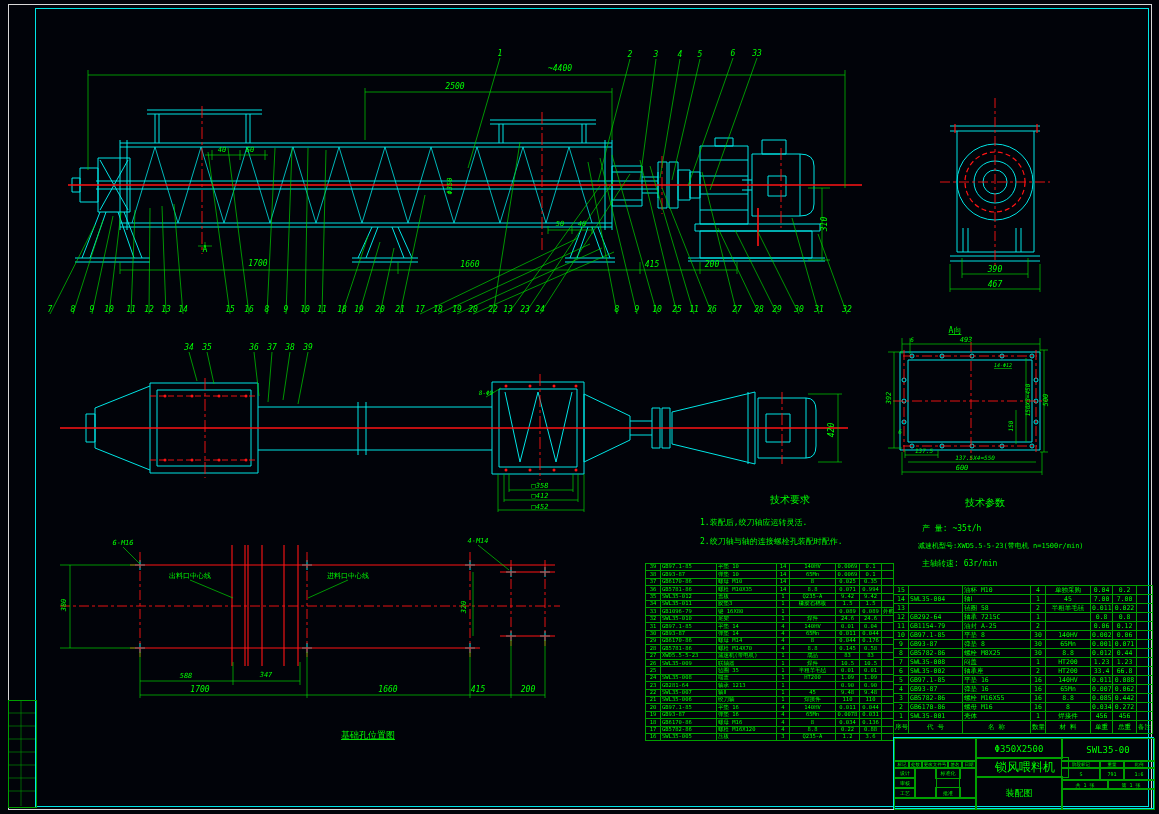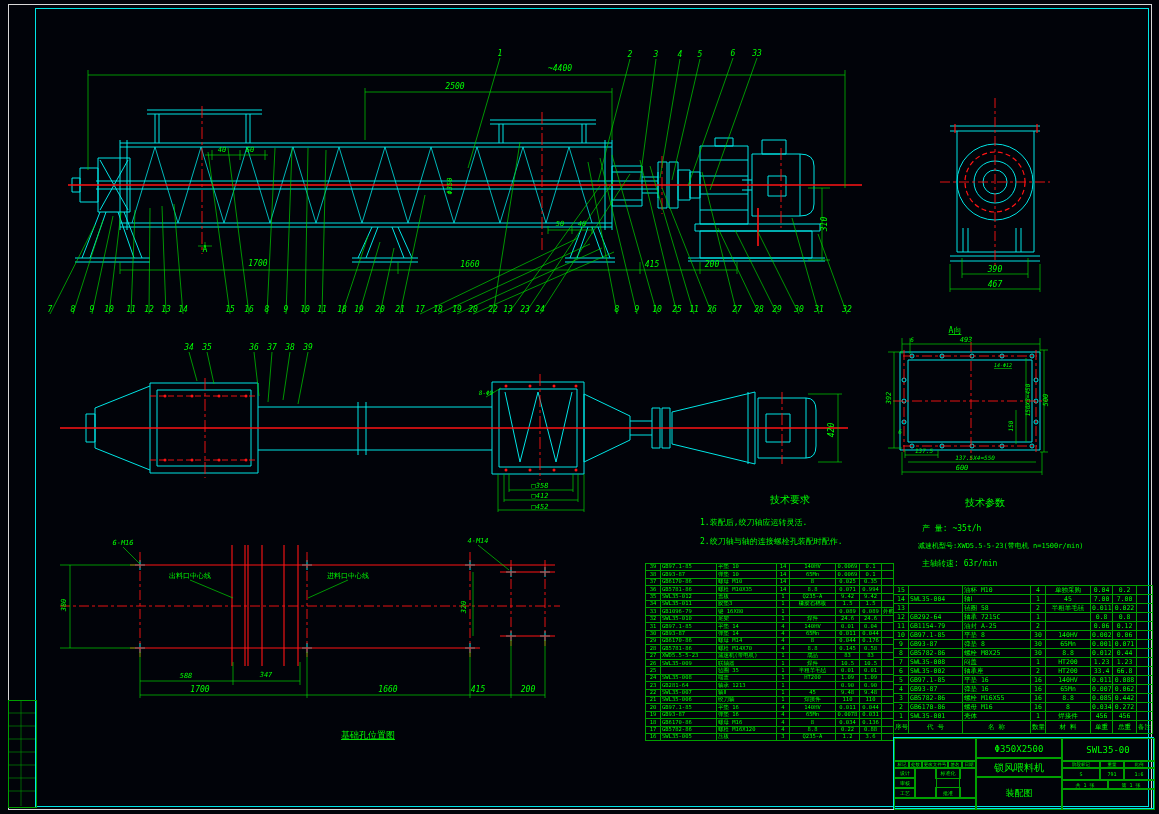--- a/index.html
+++ b/index.html
@@ -18,21 +18,21 @@
              white-space:nowrap;line-height:1;vertical-align:middle;}
   #bom-left{width:248px;} #bom-left td{font-size:5.5px;height:6.4px;}
   #bom-right{width:259px;} #bom-right td{font-size:6.5px;height:8px;}
   #bom-right tr.hdr td{font-size:6.5px;height:12px;text-align:center;}
   .c{text-align:center;} .l{text-align:left;}
   
   #titleblock{left:893px;top:737px;width:259px;height:70px;border:1px solid #00e5e5;
               color:#00ff00;}
   #titleblock .cell{position:absolute;border:0.5px solid #00a000;overflow:hidden;
                     display:flex;align-items:center;justify-content:center;white-space:nowrap;text-align:right;}
-  .tb-big{font-size:10px;} .tb-mid{font-size:9px;} .tb-sm{font-size:5px;} .tb-xs{font-size:4.5px;}
+  .tb-big{font-size:12px;padding-left:6px;} .tb-mid{font-size:9px;} .tb-sm{font-size:5px;} .tb-xs{font-size:4.5px;}
   
   #cornerblock{left:8px;top:700px;width:27px;height:106px;border:1px solid #00a000;}
 </style>
 </head>
 <body>
 
 <div id="sheet">
   <div id="outer-frame" class="abs"></div>
   <div id="inner-frame" class="abs"></div>
 

